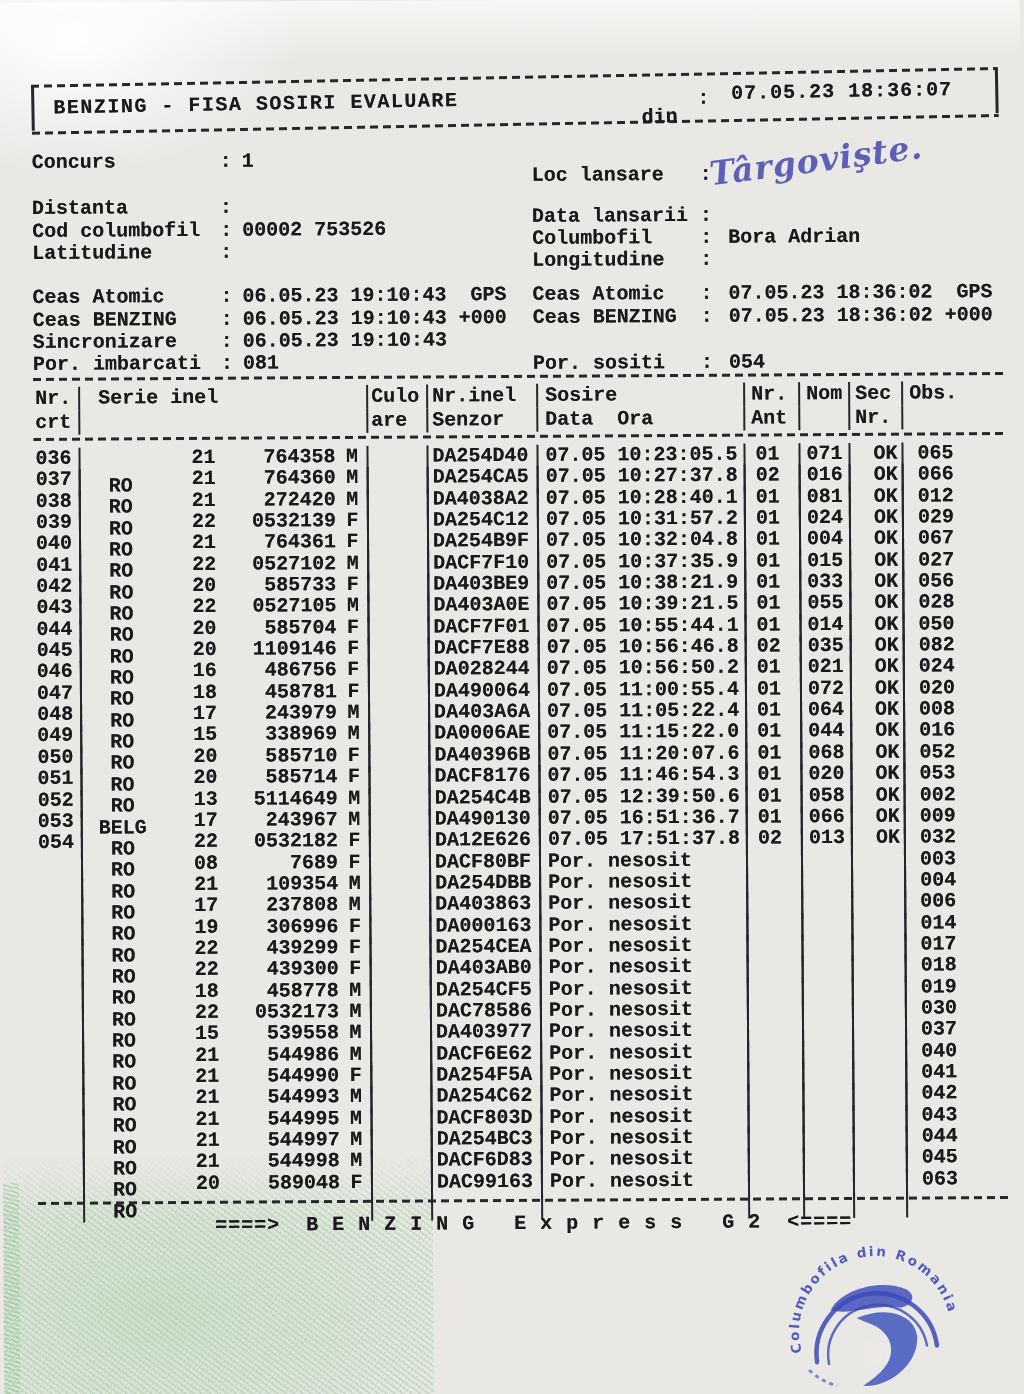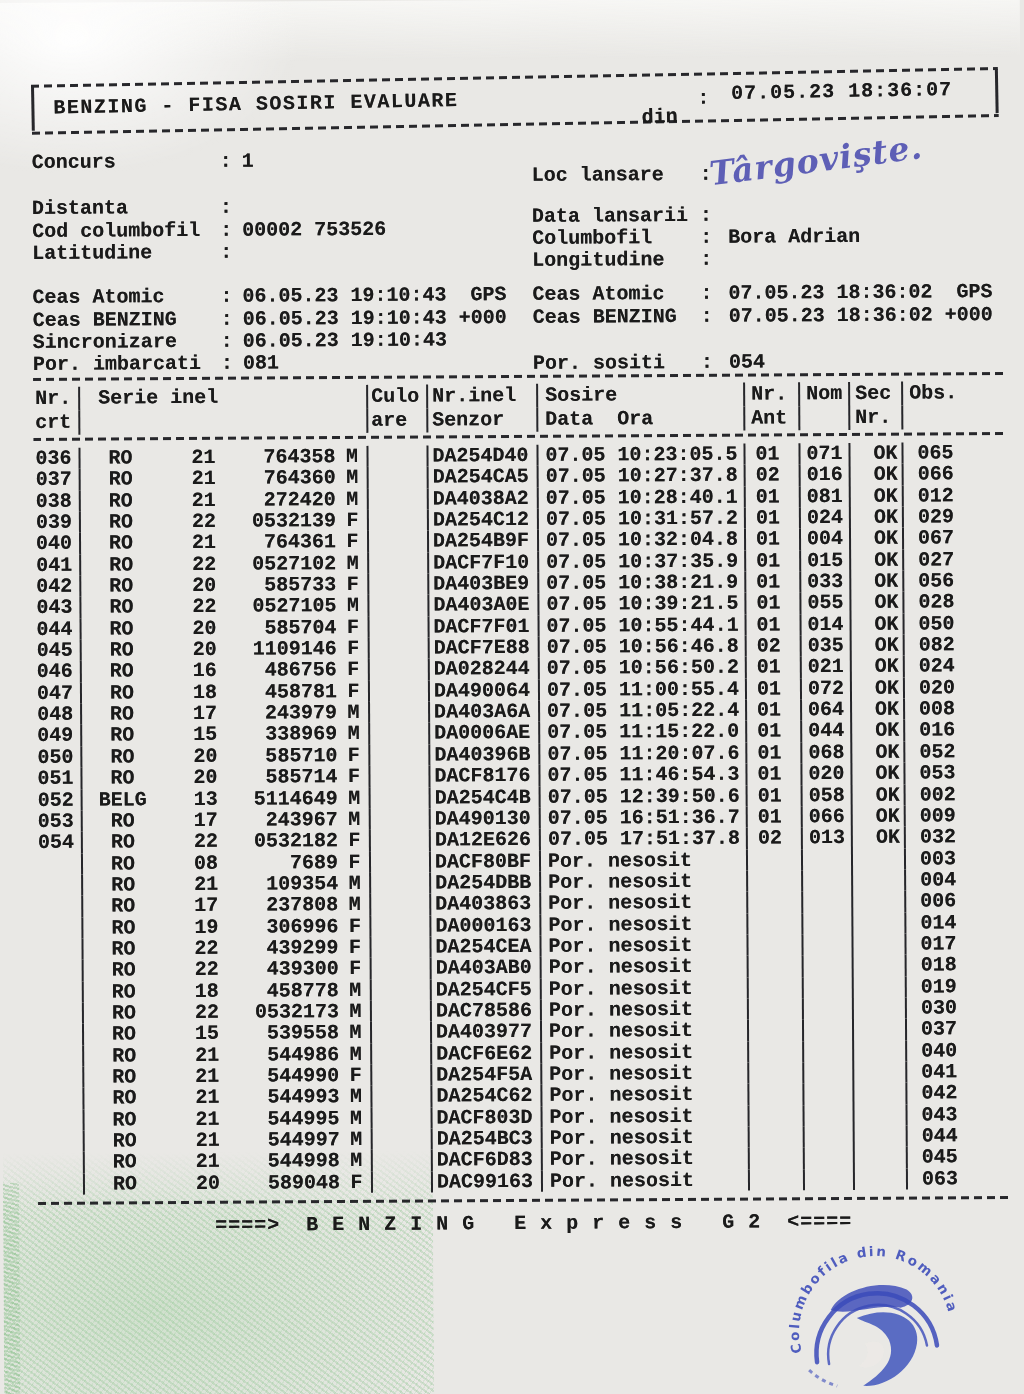--- a/index.html
+++ b/index.html
@@ -83,21 +83,21 @@
   .hc-nr{padding-left:2px;} .hc-serie{padding-left:18px;}
   .hc-culo{padding-left:3px;} .hc-senzor{padding-left:4px;}
   .hc-sosire{padding-left:7px;} .hc-ant{padding-left:6px;}
   .hc-nom{padding-left:6px;} .hc-sec{padding-left:5px;} .hc-obs{padding-left:6px;}
 
   .rows{position:absolute;left:0;top:70px;width:970px;font-size:20px;}
   .trow{height:21.35px;line-height:21.35px;}
   .trow span{white-space:pre;overflow:visible;}
   .c-nr{padding-left:2px;}
   .c-serie{display:grid;grid-template-columns:80px 55px 120px 33px;}
-  .sf-country{text-align:center;} .sf-year{text-align:right;}
+  .sf-country{text-align:center;margin-top:28px;} .sf-year{text-align:right;}
   .sf-ring{text-align:right;} .sf-sex{text-align:center;}
   .c-senzor{padding-left:4px;} .c-sosire{padding-left:7px;}
   .c-ant{padding-left:10px;} .c-nom{padding-left:6px;}
   .c-sec{padding-left:23px;} .c-obs{padding-left:14px;}
 
   
   .footer-line{position:absolute;left:212px;top:1212px;font-size:20px;letter-spacing:1px;}
 
   
   .stamp{position:absolute;left:775px;top:1236px;width:205px;height:158px;

